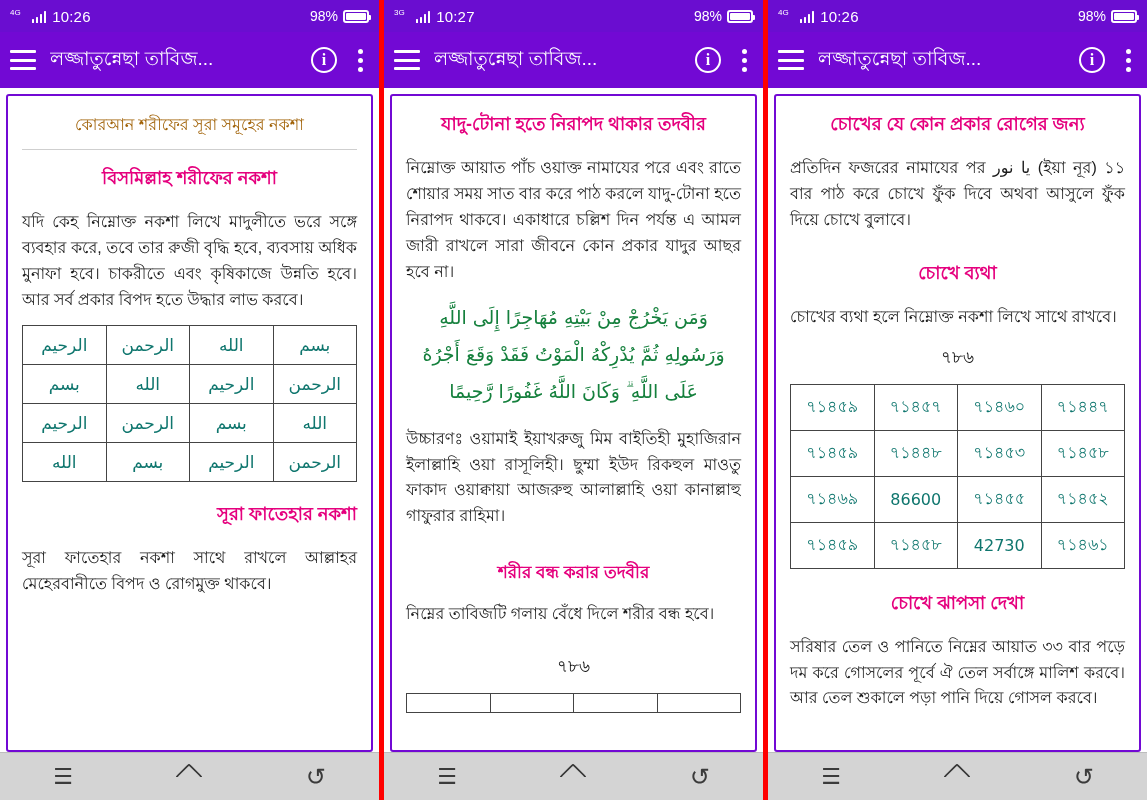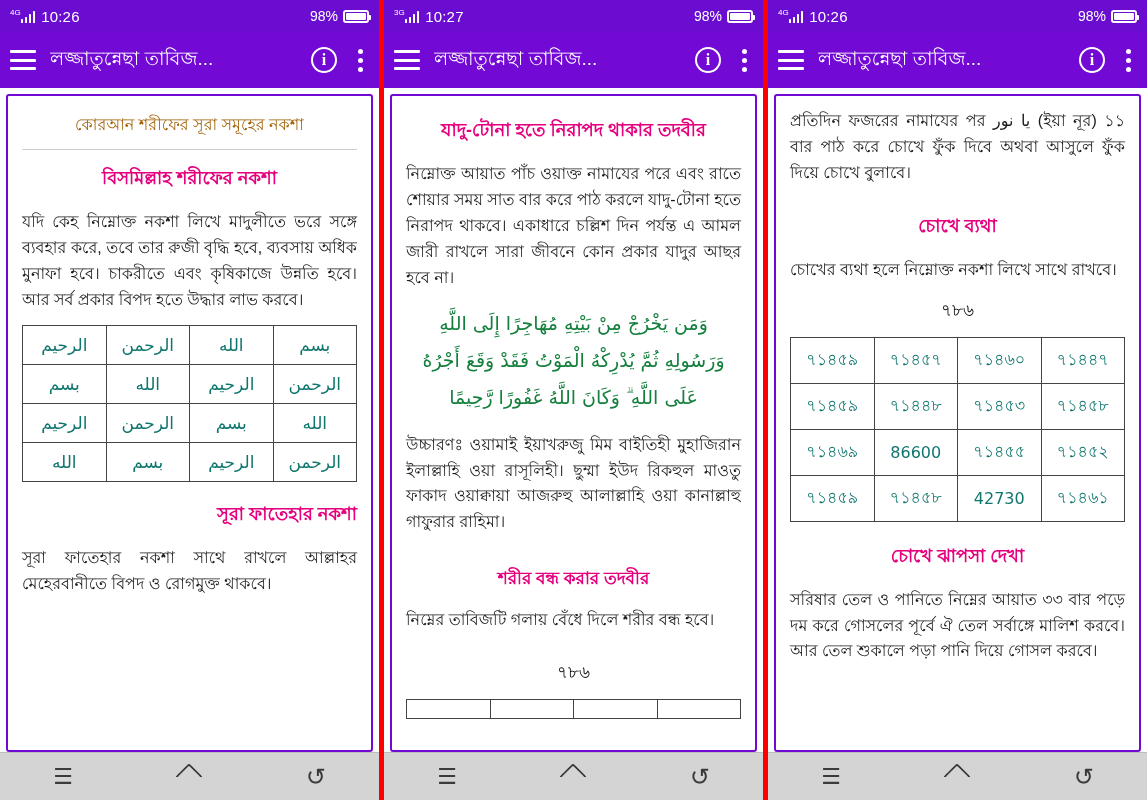--- a/index.html
+++ b/index.html
@@ -29,21 +29,21 @@
   .statusbar {
     height: 32px;
     background: #6a0dd0;
     color: #ffffff;
     display: flex;
     align-items: center;
     padding: 0 10px;
     font-size: 15px;
     flex: 0 0 32px;
   }
-  .sb-left { display: flex; align-items: flex-end; gap: 0; }
+  .sb-left { display: flex; align-items: flex-end; gap: 11px; }
   .net-label { font-size: 8px; line-height: 9px; transform: translateY(-6px); }
   .signal {
     display: inline-flex; align-items: flex-end; gap: 1.5px; height: 13px;
   }
   .signal i { display: block; width: 2.5px; background: #ffffff; border-radius: .5px; }
   .signal i:nth-child(1){height:4px}
   .signal i:nth-child(2){height:6px}
   .signal i:nth-child(3){height:9px}
   .signal i:nth-child(4){height:12px}
   .sb-time { margin-left: 6px; font-size: 15px; letter-spacing: .2px; }
@@ -264,21 +264,21 @@
       <div class="icon-info">i</div>
       <div class="icon-kebab">
           <i></i>
           <i></i>
           <i></i>
         </div>
     </div>
 
     <div class="content-wrap">
       <div class="card">
-        <div class="title-pink bn" style="margin-top:8px;">যাদু-টোনা হতে নিরাপদ থাকার তদবীর</div>
+        <div class="title-pink bn" style="margin-top:2px;">যাদু-টোনা হতে নিরাপদ থাকার তদবীর</div>
         <p class="body bn">নিম্নোক্ত আয়াত পাঁচ ওয়াক্ত নামাযের পরে এবং রাতে শোয়ার সময় সাত বার করে পাঠ করলে যাদু-টোনা হতে নিরাপদ থাকবে। একাধারে চল্লিশ দিন পর্যন্ত এ আমল জারী রাখলে সারা জীবনে কোন প্রকার যাদুর আছর হবে না।</p>
         <div class="arabic">وَمَن يَخْرُجْ مِنْ بَيْتِهِ مُهَاجِرًا إِلَى اللَّهِ وَرَسُولِهِ ثُمَّ يُدْرِكْهُ الْمَوْتُ فَقَدْ وَقَعَ أَجْرُهُ عَلَى اللَّهِ ۗ وَكَانَ اللَّهُ غَفُورًا رَّحِيمًا</div>
         <p class="body bn">উচ্চারণঃ ওয়ামাই ইয়াখরুজু মিম বাইতিহী মুহাজিরান ইলাল্লাহি ওয়া রাসূলিহী। ছুম্মা ইউদ রিকহুল মাওতু ফাকাদ ওয়াক্বায়া আজরুহু আলাল্লাহি ওয়া কানাল্লাহু গাফুরার রাহিমা।</p>
         <div class="title-pink bn sm" style="margin-top:30px;">শরীর বন্ধ করার তদবীর</div>
         <p class="body bn">নিম্নের তাবিজটি গলায় বেঁধে দিলে শরীর বন্ধ হবে।</p>
         <div class="numline" style="margin-top:26px;">৭৮৬</div>
         <table class="grid partial-table">
           <tbody>
               <tr>
             <td></td>
@@ -333,20 +333,21 @@
       <div class="icon-info">i</div>
       <div class="icon-kebab">
           <i></i>
           <i></i>
           <i></i>
         </div>
     </div>
 
     <div class="content-wrap">
       <div class="card">
+        <div class="title-pink bn" style="margin-top:2px;">চোখের যে কোন প্রকার রোগের জন্য</div>
         <p class="body bn">প্রতিদিন ফজরের নামাযের পর يا نور (ইয়া নূর) ১১ বার পাঠ করে চোখে ফুঁক দিবে অথবা আসুলে ফুঁক দিয়ে চোখে বুলাবে।</p>
         <div class="title-pink bn" style="margin-top:26px;">চোখে ব্যথা</div>
         <p class="body bn" style="margin-top:14px;">চোখের ব্যথা হলে নিম্নোক্ত নকশা লিখে সাথে রাখবে।</p>
         <div class="numline">৭৮৬</div>
 
         <table class="grid">
           <tbody>
               <tr>
             <td>৭১৪৫৯</td>
             <td>৭১৪৫৭</td>

